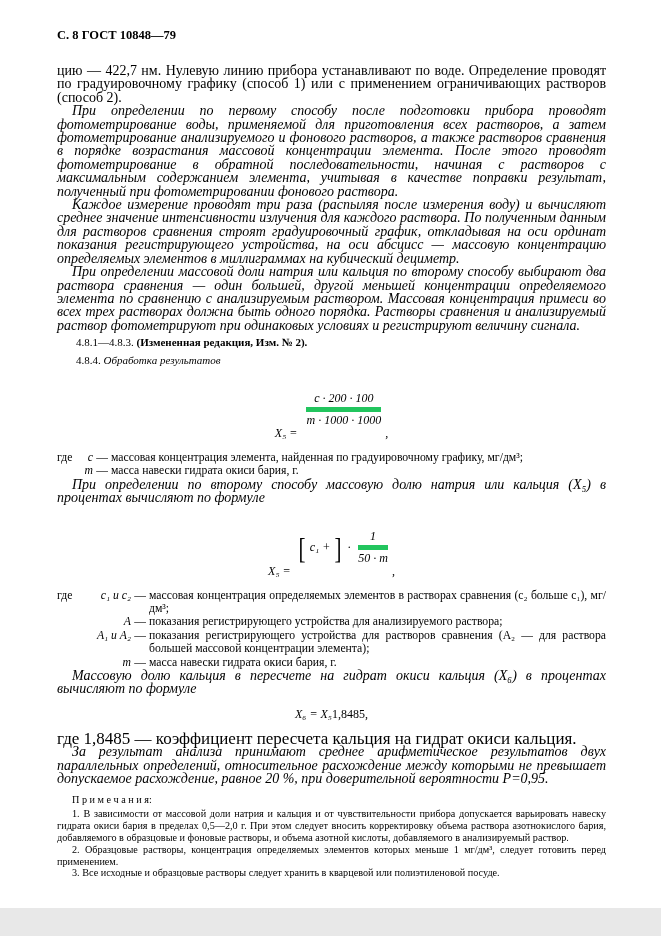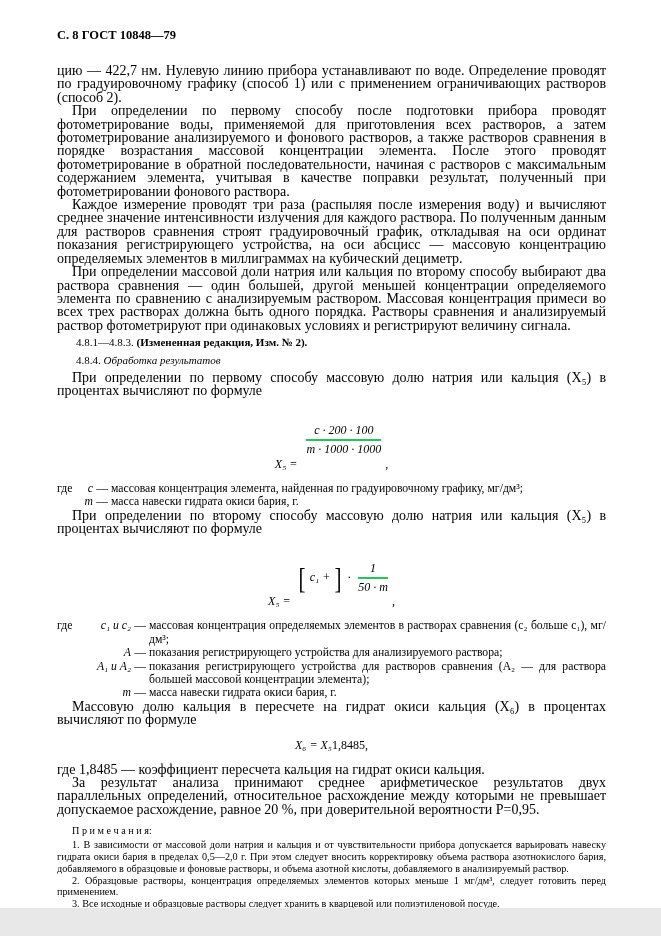--- a/index.html
+++ b/index.html
@@ -17,21 +17,21 @@
     font-weight:bold;
     font-size:12.5px;
     margin:0 0 21px 0;
   }
   p.body-par {
     margin:0;
     font-size:14px;
     line-height:13.4px;
     text-align:justify;
   }
-  .ind { text-indent:15px; }
+  .ind { text-indent:15px;font-style:italic; }
   .sec-line {
     margin:4px;
     font-size:11px;
     line-height:13.4px;
     text-indent:15px;
   }
   .sec-line .bold { font-weight:bold; }
   .sec-line .ital { font-style:italic; }
   
   .formula {
@@ -42,21 +42,21 @@
     margin:11px 0 10px 0;
   }
   .formula .var { font-style:italic; }
   .frac {
     display:inline-flex;
     flex-direction:column;
     text-align:center;
     margin:0 3px;
     font-style:italic;
   }
-  .frac .num { border-bottom:2px solid #22c55e; padding:0 4px 1px 4px; }
+  .frac .num { border-bottom:5px solid #22c55e; padding:0 4px 1px 4px; }
   .frac .den { padding-top:1px; }
   .lhs { margin-right:6px;margin-top:48px; }
   .suffix { align-self:flex-end; margin-left:1px; }
   .bracket {
     font-size:30px;
     font-weight:400;
     font-style:normal;
     line-height:0.9;
     transform:scaleX(0.7);
   }
@@ -70,21 +70,21 @@
   }
   .defrow { display:grid; }
   .defs-1 .defrow { grid-template-columns:24px 12px 18px 1fr; }
   .defs-2 .defrow { grid-template-columns:30px 44px 18px 1fr; }
   .defrow .where { text-align:left; }
   .defrow .term { text-align:right; font-style:italic; }
   .defrow .dash { text-align:center; }
   .defrow .dtext { text-align:justify; }
   .def-simple {
     margin:0;
-    font-size:14px;
+    font-size:17px;
     line-height:13.4px;
   }
   
   .notes { margin-top:9px; }
   .notes-heading {
     margin:0 0 2px 0;
     font-size:10.2px;
     line-height:12px;
     text-indent:15px;
   }
@@ -104,21 +104,20 @@
   <div class="doc-header">С. 8 ГОСТ 10848—79</div>
 
   <p class="body-par">цию — 422,7 нм. Нулевую линию прибора устанавливают по воде. Определение проводят по градуировочному графику (способ 1) или с применением ограничивающих растворов (способ 2).</p>
   <p class="body-par ind">При определении по первому способу после подготовки прибора проводят фотометрирование воды, применяемой для приготовления всех растворов, а затем фотометрирование анализируемого и фонового растворов, а также растворов сравнения в порядке возрастания массовой концентрации элемента. После этого проводят фотометрирование в обратной последовательности, начиная с растворов с максимальным содержанием элемента, учитывая в качестве поправки результат, полученный при фотометрировании фонового раствора.</p>
   <p class="body-par ind">Каждое измерение проводят три раза (распыляя после измерения воду) и вычисляют среднее значение интенсивности излучения для каждого раствора. По полученным данным для растворов сравнения строят градуировочный график, откладывая на оси ординат показания регистрирующего устройства, на оси абсцисс — массовую концентрацию определяемых элементов в миллиграммах на кубический дециметр.</p>
   <p class="body-par ind">При определении массовой доли натрия или кальция по второму способу выбирают два раствора сравнения — один большей, другой меньшей концентрации определяемого элемента по сравнению с анализируемым раствором. Массовая концентрация примеси во всех трех растворах должна быть одного порядка. Растворы сравнения и анализируемый раствор фотометрируют при одинаковых условиях и регистрируют величину сигнала.</p>
 
   <p class="sec-line"><span>4.8.1—4.8.3. </span><span class="bold">(Измененная редакция, Изм. № 2).</span></p>
   <p class="sec-line"><span>4.8.4. </span><span class="ital">Обработка результатов</span></p>
 
-  <p class="body-par ind">При определении по первому способу массовую долю натрия или кальция (X₅) в процентах вычисляют по формуле</p>
 
   <div class="formula">
     <span class="var lhs">X₅ =</span>
     <span class="frac">
       <span class="num">c · 200 · 100</span>
       <span class="den">m · 1000 · 1000</span>
     </span>
     <span class="suffix">,</span>
   </div>
 

